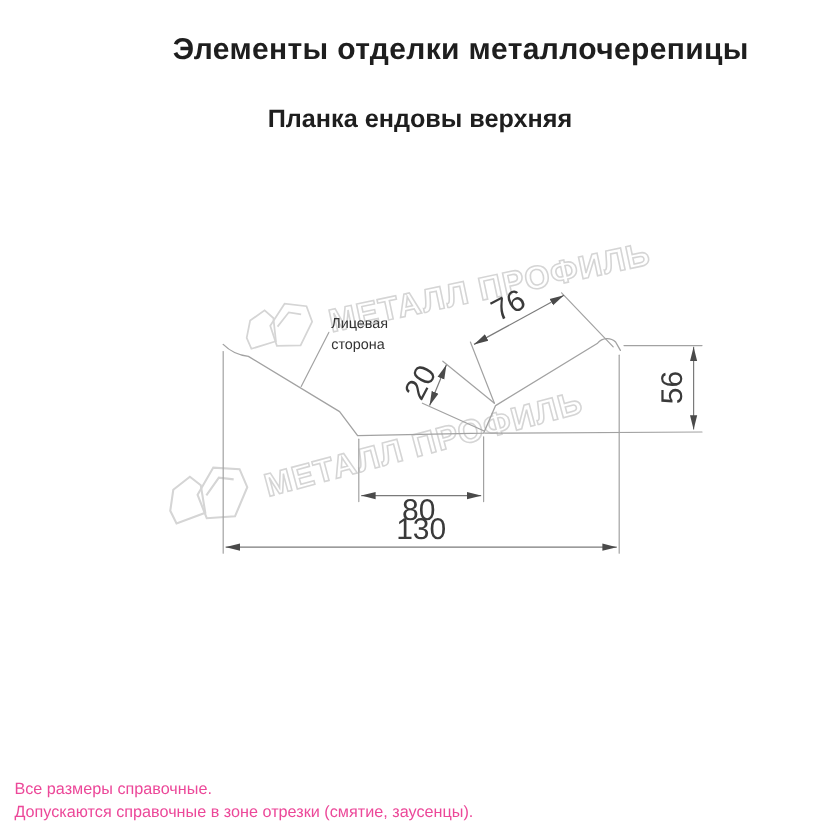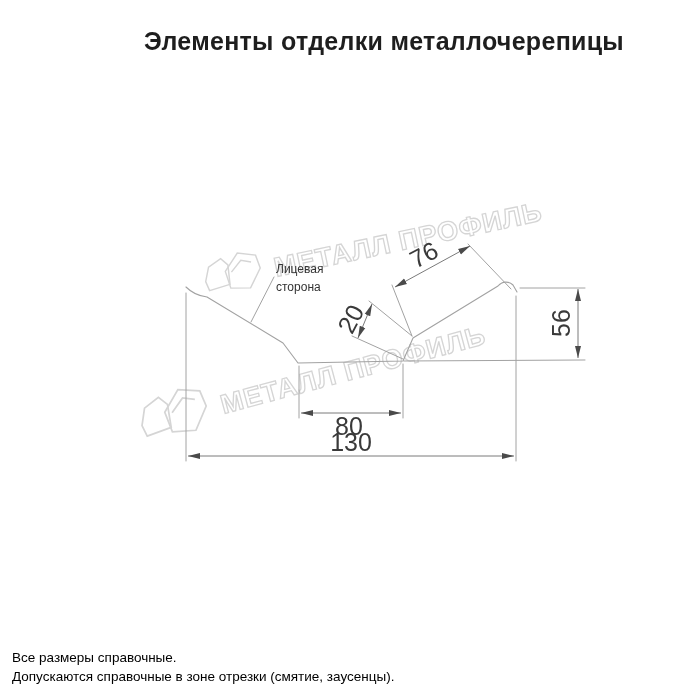--- a/index.html
+++ b/index.html
@@ -29,30 +29,31 @@
   .dim-76 {left:424px;top:255px;transform:translate(-50%,-50%) rotate(-28deg);}
   .dim-20 {left:351px;top:319px;transform:translate(-50%,-50%) rotate(-62deg);}
   .dim-56 {left:561px;top:323px;transform:translate(-50%,-50%) rotate(-90deg);}
   .dim-80 {left:349px;top:400px;margin-top:26px;}
   .dim-250{left:351px;top:442px;}
 
   .face-label{
     position:absolute;left:276px;top:260px;width:74px;z-index:3;
     font-size:12px;line-height:18px;color:#333;
   }
-  .note{position:absolute;left:12px;font-size:13.5px;color:#000000;z-index:3;}
+  .note{position:absolute;left:12px;font-size:13.5px;color:#ec4899;z-index:3;}
   .note-1{top:650px;}
   .note-2{top:669px;}
 </style>
 </head>
 <body>
 
 <div class="page">
 
   <div class="hdr hdr-title">Элементы отделки металлочерепицы</div>
+  <div class="hdr hdr-sub">Планка ендовы верхняя</div>
 
   <div class="wm wm-upper">
     <span>
       <svg width="62" height="46" viewBox="0 0 64 46" fill="none" stroke="#d5d5d5" stroke-width="1.5">
         <polygon points="2,24 8,10 22,4 28,12 26,32 4,34"></polygon>
         <polygon points="24,18 40,2 58,8 60,22 46,40 26,36"></polygon>
         <polyline points="30,20 42,10 52,14"></polyline>
       </svg>
     </span>
     <span class="wm-text">МЕТАЛЛ ПРОФИЛЬ</span>

